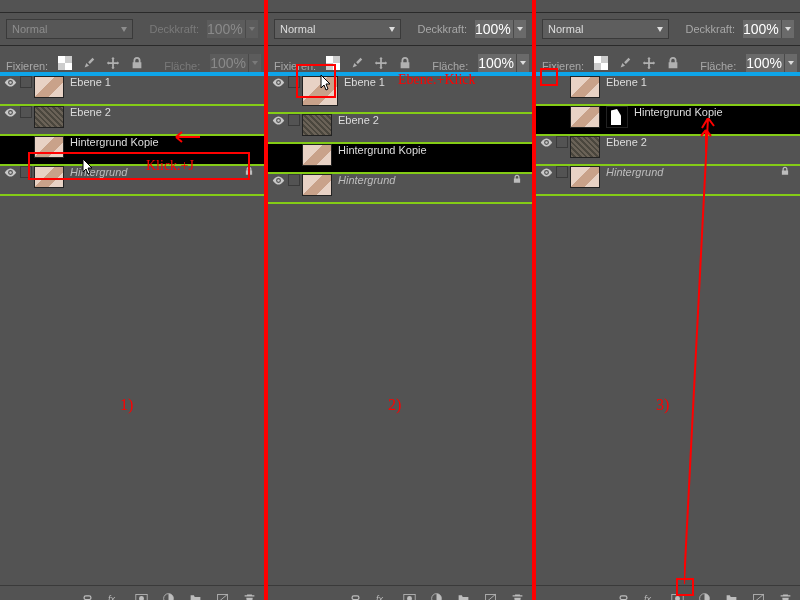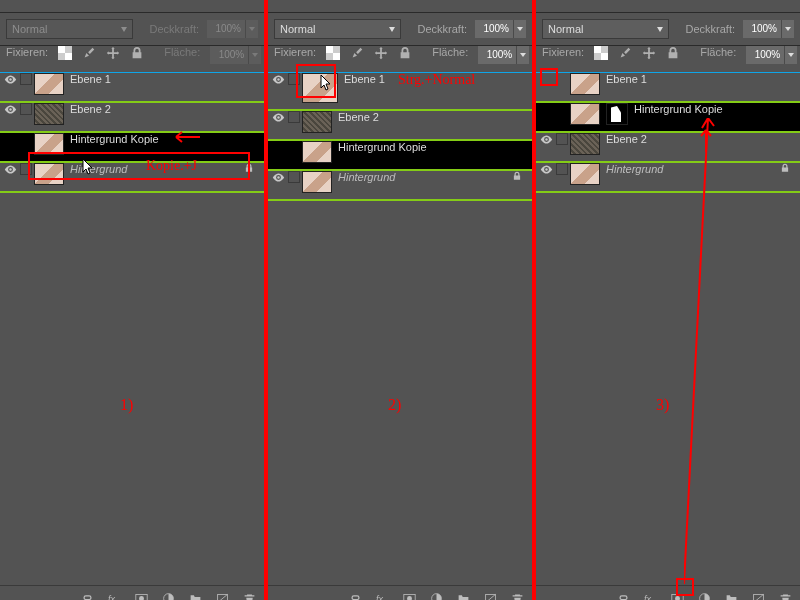--- a/index.html
+++ b/index.html
@@ -13,29 +13,29 @@
   .vline2{left:532px}
 
   
   .topbar{height:32px;border-top:1px solid #2a2a2a;border-bottom:1px solid #2a2a2a;background:#535353;display:flex;align-items:center;padding:0 6px;gap:8px}
   .blend{width:132px;height:20px;background:#5e5e5e;border:1px solid #3a3a3a;display:flex;align-items:center;justify-content:space-between;padding:0 5px;box-sizing:border-box;color:#ddd}
   .blend.disabled{color:#8d8d8d;background:#575757}
   .blend .arr{width:0;height:0;border-left:3px solid transparent;border-right:3px solid transparent;border-top:5px solid currentColor}
   .lbl{color:#a8a8a8}
   .lbl.dim{color:#7a7a7a}
   .valbox{display:flex;align-items:center}
-  .val{width:34px;height:18px;line-height:18px;text-align:right;padding-right:4px;background:#6a6a6a;color:#fff;font-size:10px}
+  .val{width:34px;height:18px;line-height:18px;text-align:right;padding-right:4px;background:#6a6a6a;color:#fff;font-size:14px}
   .val.dim{background:#5c5c5c;color:#8a8a8a}
   .arrbtn{width:12px;height:18px;background:#6a6a6a;border-left:1px solid #4a4a4a;display:flex;align-items:center;justify-content:center}
   .arrbtn.dim{background:#5c5c5c}
   .arrbtn .arr{width:0;height:0;border-left:3px solid transparent;border-right:3px solid transparent;border-top:4px solid #ddd}
   .arrbtn.dim .arr{border-top-color:#7a7a7a}
 
   
-  .lockbar{height:26px;border-bottom:1px solid #0ea5e9;background:#535353;display:flex;align-items:flex-start;padding:0 6px;gap:10px}
+  .lockbar{height:26px;border-bottom:4px solid #0ea5e9;background:#535353;display:flex;align-items:flex-end;padding:0 6px;gap:10px}
   .iconrow{display:flex;gap:10px;align-items:center}
   .iconrow svg{width:14px;height:14px;fill:#b0b0b0}
   .spacer{flex:1}
 
   
   .layers{position:relative}
   .layer{height:28px;display:flex;align-items:flex-start;border-bottom:2px solid #84cc16;background:#535353;position:relative}
   .layer.sel{background:#000000}
   .eye{width:20px;display:flex;justify-content:center}
   .eye svg{width:13px;height:13px;fill:#c8c8c8}
@@ -441,27 +441,27 @@
             <path d="M5 4V3h6v1h3v1.5H2V4h3zm-1 3h8l-1 7H5z"></path>
           </svg></span>
   </div>
   </div>
     <div class="vline vline1"></div>
     <div class="vline vline2"></div>
     <svg class="rarrow" style="left:170px;top:130px;width:30px;height:14px">
       <path d="M30 7 L6 7 M6 7 L12 2 M6 7 L12 12" stroke="#ff0000" stroke-width="2" fill="none"></path>
     </svg>
     <div class="rb" style="left:28px;top:152px;width:222px;height:28px"></div>
-    <div class="anno" style="left:146px;top:158px">Kopie.+J</div>
+    <div class="anno" style="left:146px;top:158px">Klick.+J</div>
     <div class="anno stepnum" style="left:120px;top:396px">1)</div>
     <div class="cursor" style="left:82px;top:158px"><svg viewBox="0 0 14 18">
         <path d="M1 1 L1 14 L4 11 L6 16 L8 15 L6 10 L10 10 Z" fill="#fff" stroke="#000"></path>
       </svg></div>
     <div class="rb" style="left:296px;top:64px;width:40px;height:34px"></div>
-    <div class="anno" style="left:398px;top:72px">Strg.+Normal</div>
+    <div class="anno" style="left:398px;top:72px">Ebene.+Klick</div>
     <div class="anno stepnum" style="left:388px;top:396px">2)</div>
     <div class="cursor" style="left:320px;top:74px"><svg viewBox="0 0 14 18">
         <path d="M1 1 L1 14 L4 11 L6 16 L8 15 L6 10 L10 10 Z" fill="#fff" stroke="#000"></path>
       </svg></div>
     <div class="rb" style="left:540px;top:68px;width:18px;height:18px"></div>
     <div class="rb" style="left:676px;top:578px;width:18px;height:18px"></div>
     <svg class="rarrow" style="left:684px;top:118px;width:40px;height:470px">
       <path d="M0 466 L24 0 M24 0 L18 10 M24 0 L30 8" stroke="#ff0000" stroke-width="2" fill="none"></path>
     </svg>
     <svg class="rarrow" style="left:696px;top:128px;width:20px;height:24px">

